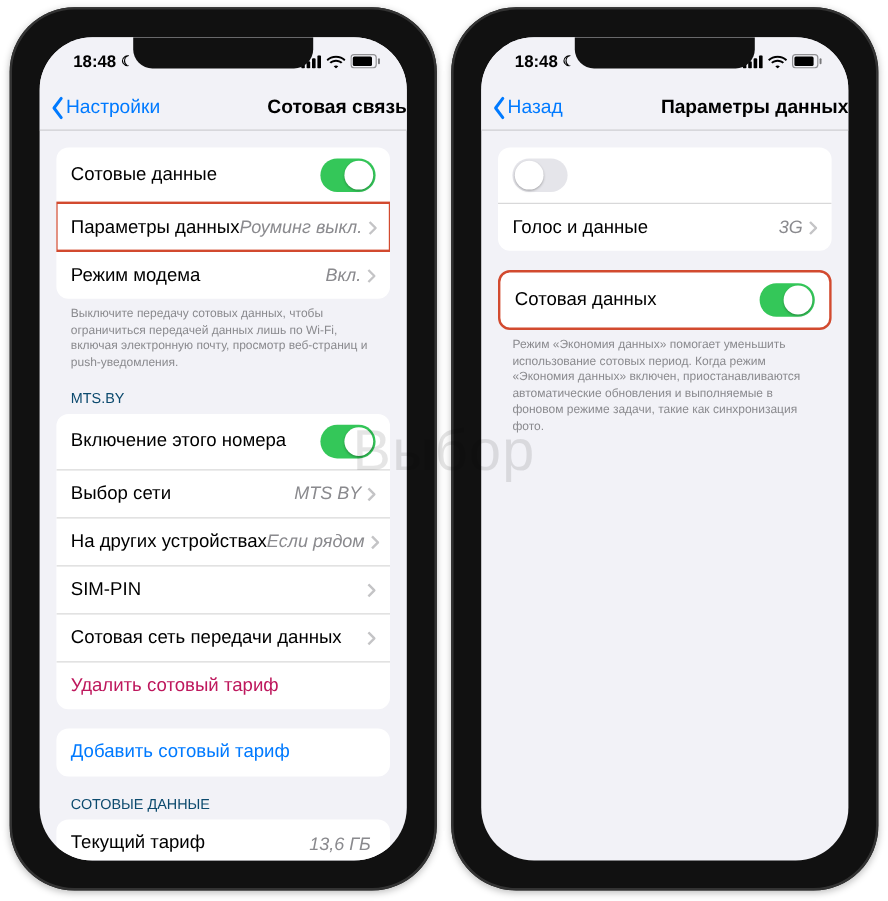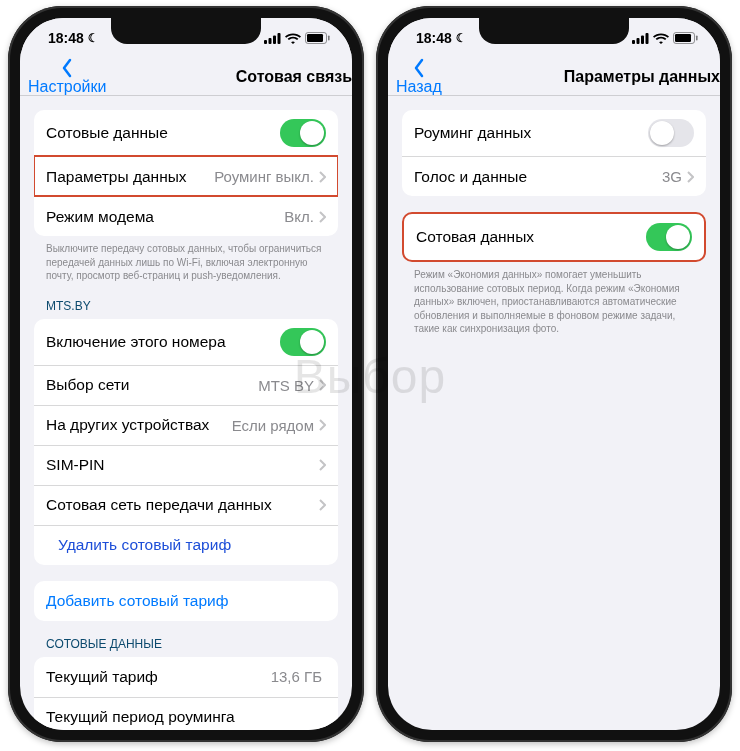--- a/index.html
+++ b/index.html
@@ -23,21 +23,21 @@
     font-weight: 400;
     letter-spacing: 1px;
     pointer-events: none;
     z-index: 100;
   }
   .phone {
     width: 356px;
     height: 736px;
     background: #111;
     border-radius: 54px;
-    padding: 12px;
+    padding: 25px;
     position: relative;
     box-shadow: inset 0 0 0 2px #333, 0 2px 6px rgba(0,0,0,0.25);
   }
   .screen {
     width: 100%;
     height: 100%;
     background: #f2f2f7;
     border-radius: 44px;
     overflow: hidden;
     position: relative;
@@ -80,21 +80,20 @@
   }
   .nav-back {
     display: flex;
     align-items: center;
     color: #007aff;
     font-size: 16px;
     padding-left: 8px;
     cursor: pointer;
     position: absolute;
     left: 0;
-    flex-direction: column;
   }
   .nav-back svg { width: 14px; height: 20px; }
   .nav-title {
     flex: 1;
     text-align: right;
     font-size: 16px;
     font-weight: 600;
     color: #000;
   }
   .content {
@@ -122,27 +121,28 @@
     outline: 2px solid #d24a2f;
     outline-offset: -1px;
     z-index: 1;
   }
   .row-label {
     flex: 1;
     font-size: 15.5px;
     color: #000;
     white-space: nowrap;
   }
-  .row-label.destructive { color: #1d4ed8; margin-left: 12px; }
+  .row-label.destructive { color: #be185d; }
   .row-label.link { color: #007aff; }
   .row-value {
     font-size: 15px;
     color: #8a8a8e;
     margin-right: 4px;
     white-space: nowrap;
+    font-style: italic;
   }
   .chev {
     width: 8px;
     height: 12px;
     flex-shrink: 0;
   }
   .chev svg { display: block; width: 8px; height: 12px; stroke: #c4c4c6; stroke-width: 2; fill: none; }
   .toggle {
     width: 46px;
     height: 28px;
@@ -350,21 +350,20 @@
           </svg>
         <span>Назад</span>
       </div>
       <div class="nav-title">Параметры данных</div>
     </div>
 
     <div class="content">
 
       <div class="group">
         <div class="row">
-          <div class="row-label">Роуминг данных</div>
           <div class="toggle"></div>
         </div>
         <div class="row">
           <div class="row-label">Голос и данные</div>
           <div class="row-value">3G</div>
           <span class="chev">
               <svg viewBox="0 0 8 12">
                 <polyline points="2,1 7,6 2,11"></polyline>
               </svg>
             </span>

